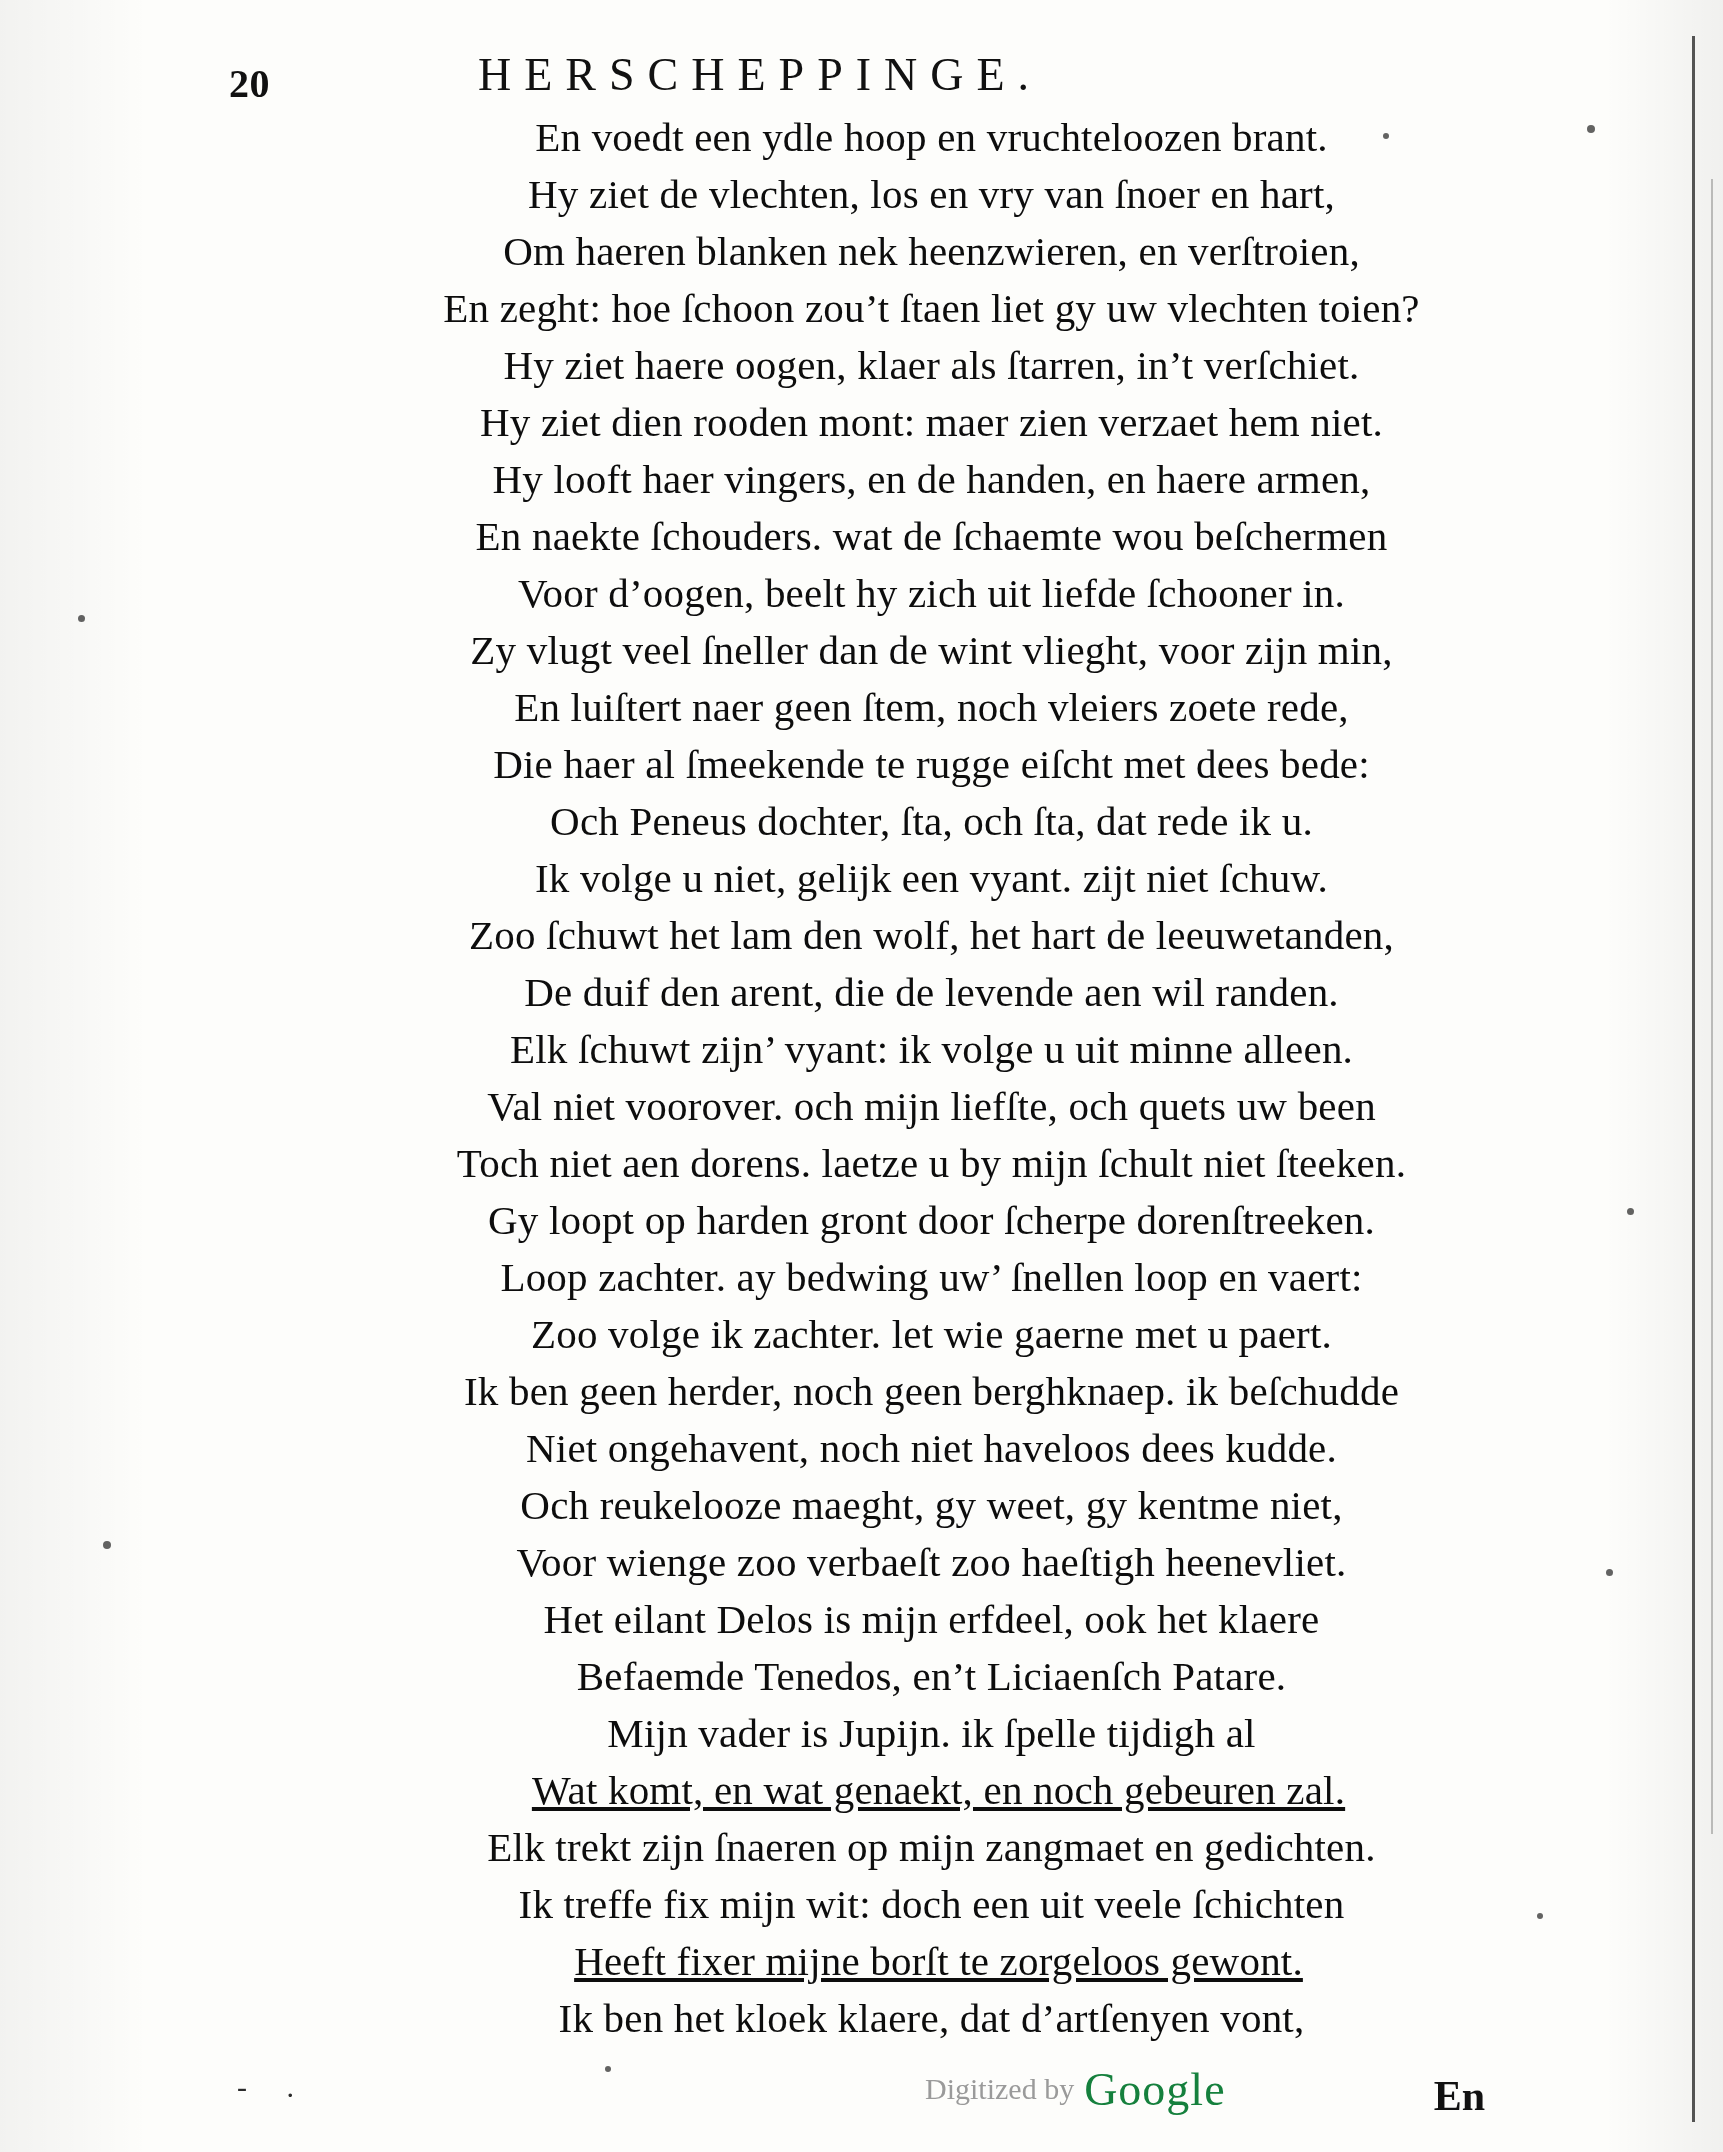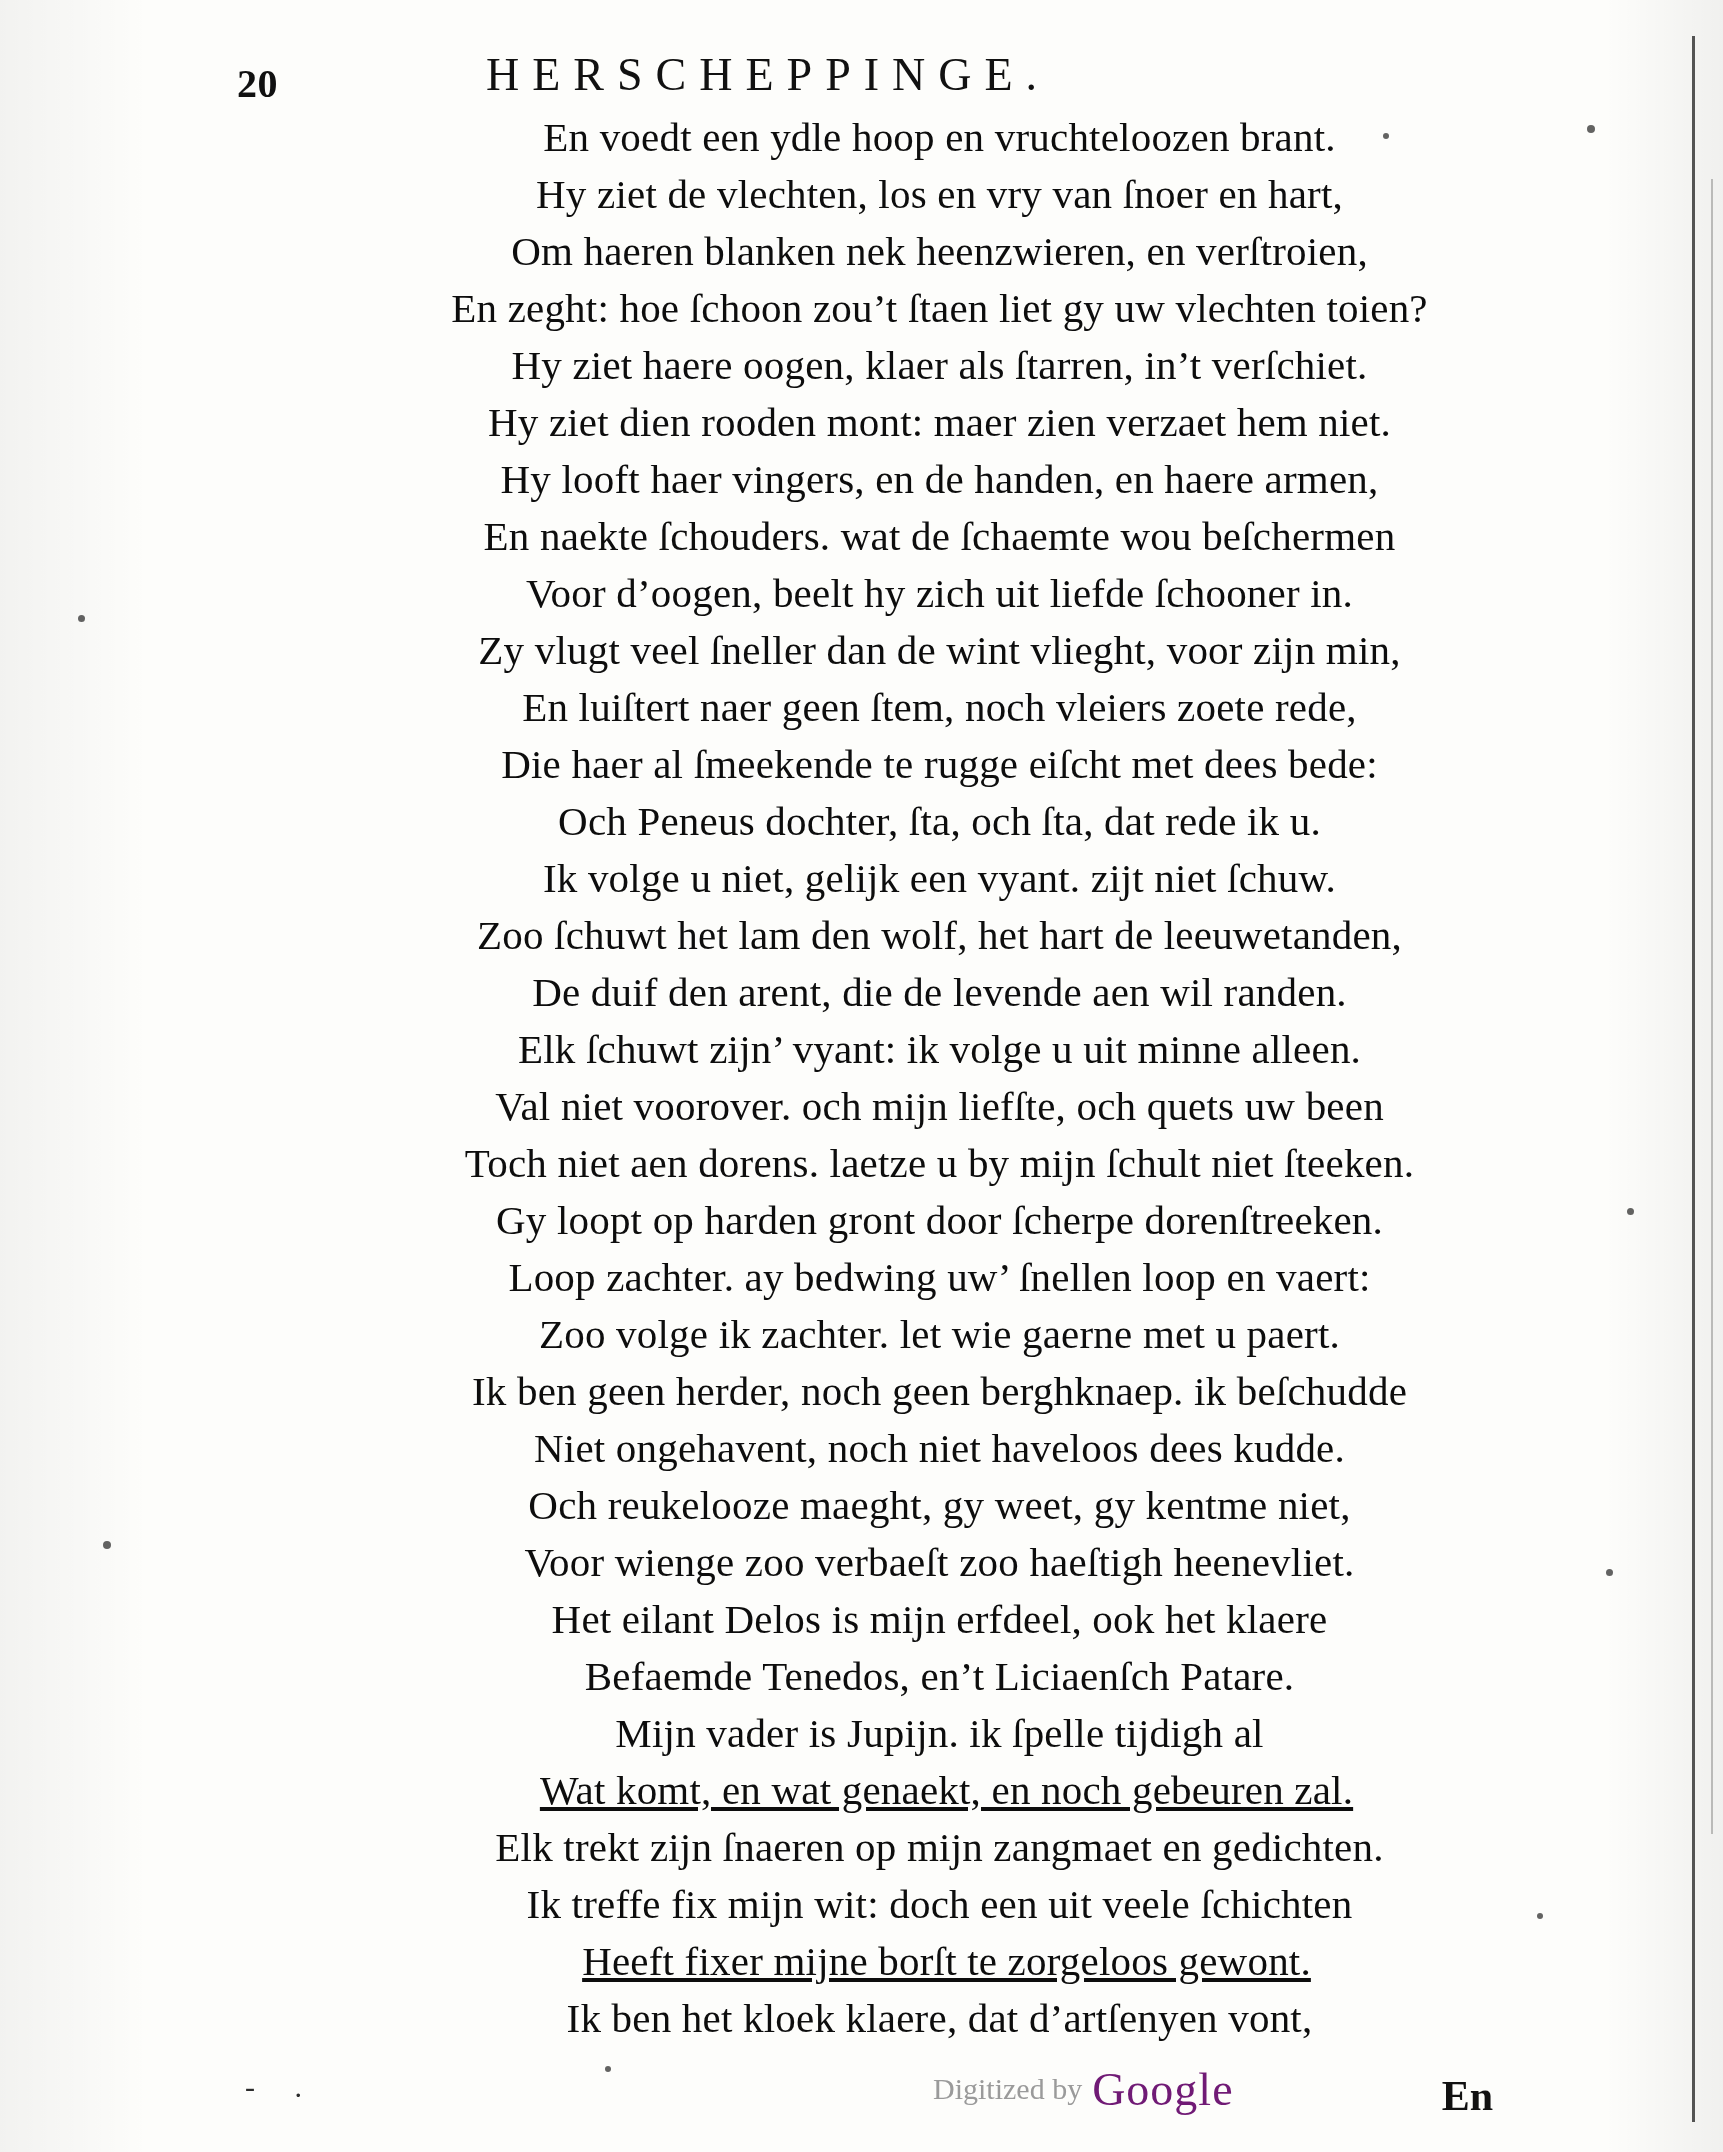--- a/index.html
+++ b/index.html
@@ -56,21 +56,21 @@
     right: 10px;
     top: 179px;
     bottom: 318px;
     width: 2px;
     background: #555;
     opacity: 0.35;
   }
 
   #content {
     position: absolute;
-    left: 8px;
+    left: 0;
     top: 0;
     width: 1561px;
     height: 2152px;
   }
 
   
   .head-row {
     position: absolute;
     left: 229px;
     right: 119px;
@@ -126,21 +126,21 @@
   #google-stamp {
     position: absolute;
     left: 925px;
     bottom: 36px;
     font-size: 30px;
     color: #9a9a9a;
     font-family: "Liberation Serif", serif;
   }
   #google-stamp .g-word {
     font-size: 46px;
-    color: #701a75;
+    color: #15803d;
     letter-spacing: 1px;
     vertical-align: -6px;
     margin-left: 10px;
   }
   #catchword {
     position: absolute;
     right: 76px;
     bottom: 32px;
     font-size: 42px;
     font-weight: bold;

